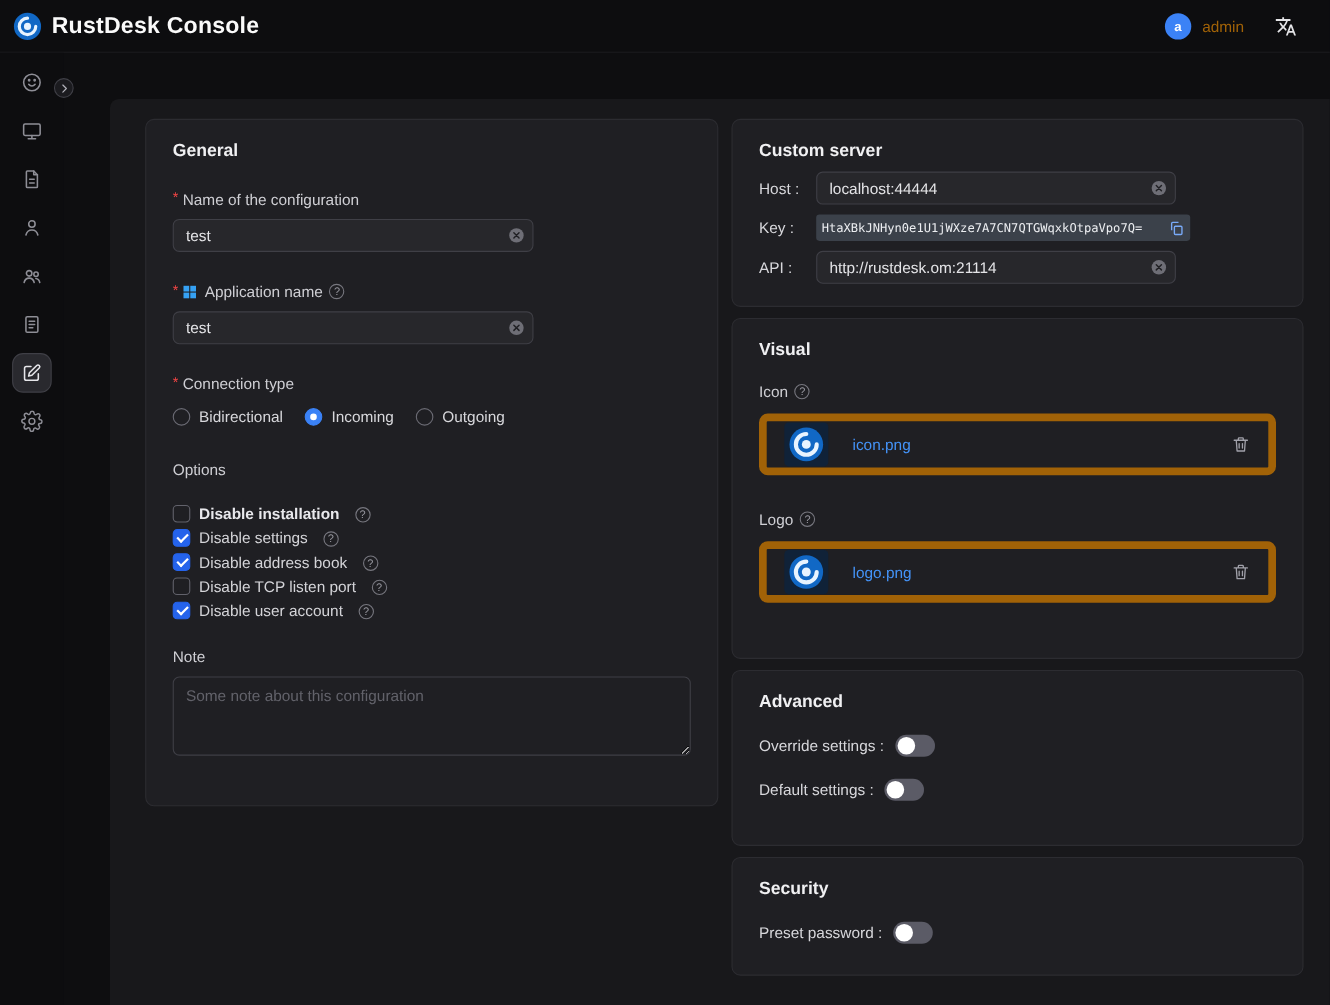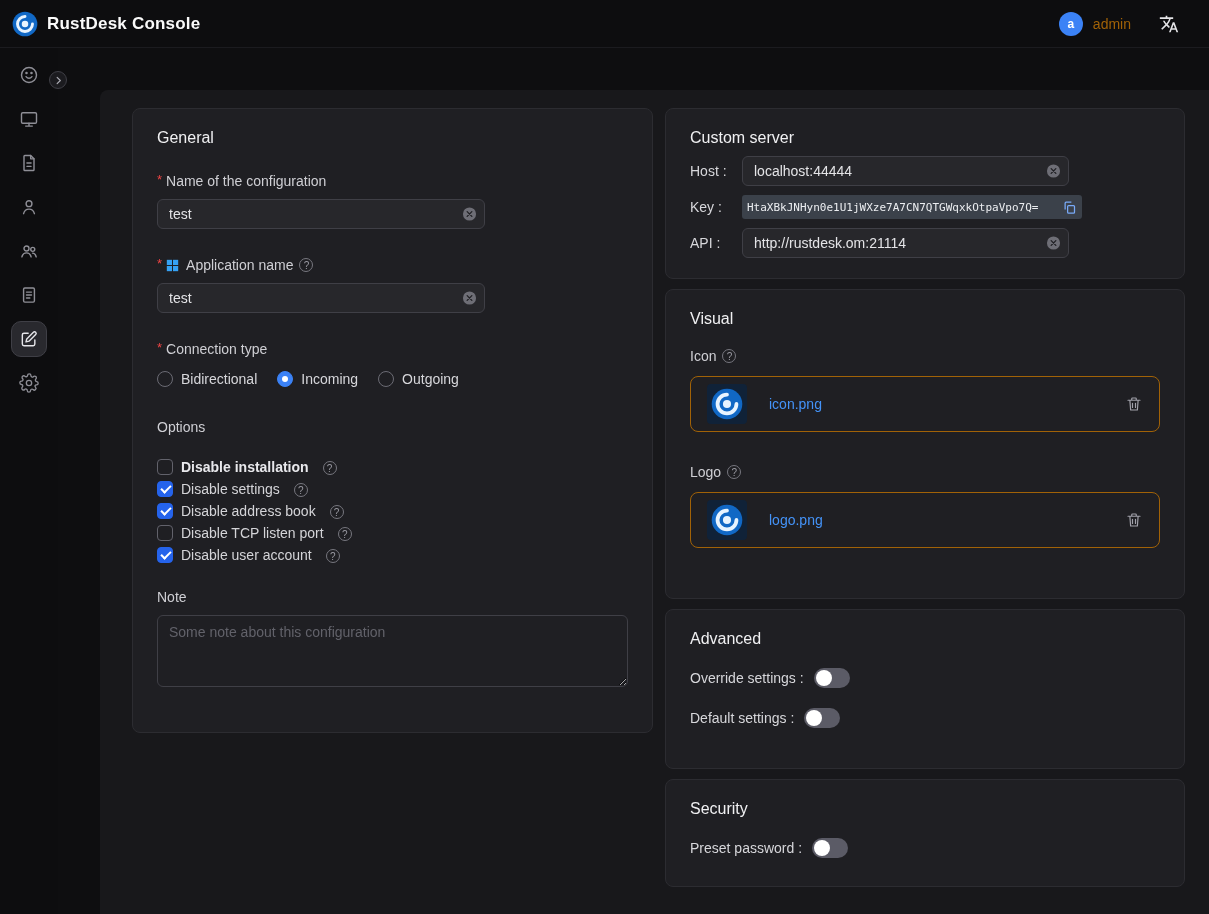--- a/index.html
+++ b/index.html
@@ -10,21 +10,21 @@
     color: #d4d4d8;
     font-size: 14px;
   }
   
   .topbar {
     height: 48px; display: flex; align-items: center; justify-content: space-between;
     padding: 0 30px 0 12px; background: #0d0d0f; border-bottom: 1px solid #1b1b1f;
   }
   .brand { display: flex; align-items: center; gap: 9px; }
   .brand-logo { width: 26px; height: 26px; display: inline-flex; }
-  .brand-title { font-size: 17px; font-weight: 700; color: #fafafa; letter-spacing: .2px; }
+  .brand-title { font-size: 21px; font-weight: 700; color: #fafafa; letter-spacing: .2px; }
   .topbar-right { display: flex; align-items: center; }
   .avatar {
     width: 24px; height: 24px; border-radius: 50%; background: #3b82f6; color: #fff;
     display: inline-flex; align-items: center; justify-content: center;
     font-size: 12px; font-weight: 600; cursor: pointer;
   }
   .username { margin-left: 10px; color: #a16207; cursor: pointer; }
   .lang-btn { margin-left: 28px; width: 20px; height: 20px; color: #e4e4e7; cursor: pointer; display: inline-flex; }
   .lang-btn svg { width: 20px; height: 20px; }
 
@@ -51,21 +51,21 @@
     border-radius: 8px 0 0 0; padding: 18px 24px 0 32px;
     display: flex; align-items: flex-start; overflow: hidden;
   }
   .col-left { width: 521px; margin-right: 12px; flex: 0 0 auto; }
   .col-right { flex: 1; display: flex; flex-direction: column; gap: 10px; }
 
   .card {
     background: #1f1f23; border: 1px solid #2c2c31; border-radius: 8px;
     padding: 20px 24px;
   }
-  .card-title { font-size: 16px; font-weight: 400; color: #f0f0f2; }
+  .card-title { font-size: 16px; font-weight: 700; color: #f0f0f2; }
 
   
   .field-label { display: flex; align-items: center; color: #cfcfd4; }
   .req { color: #ef4444; margin-right: 4px; font-size: 13px; position: relative; top: -2px; }
   .qmark {
     width: 14px; height: 14px; border: 1px solid #77777f; border-radius: 50%;
     display: inline-flex; align-items: center; justify-content: center;
     font-size: 10px; color: #9a9aa2; margin-left: 6px; cursor: pointer; flex: 0 0 auto;
   }
   .win-icon { width: 13px; height: 13px; display: inline-flex; margin-right: 7px; }
@@ -119,21 +119,21 @@
     padding: 3px 5px; height: 24px; overflow: hidden;
   }
   .key-text {
     font-family: "DejaVu Sans Mono", monospace; font-size: 11px; color: #eceef1;
     white-space: nowrap; overflow: hidden; flex: 1;
   }
   .copy-btn { width: 15px; height: 15px; color: #79aaf8; margin-left: 5px; cursor: pointer; display: inline-flex; flex: 0 0 auto; }
 
   
   .file-box {
-    margin-top: 12px; height: 56px; border: 1px solid #a16207; border-radius: 8px;
+    margin-top: 12px; height: 56px; border: 7px solid #a16207; border-radius: 8px;
     display: flex; align-items: center; padding: 0 16px; cursor: pointer;
   }
   .thumb { width: 40px; height: 40px; border-radius: 4px; background: #102238; display: flex; align-items: center; justify-content: center; flex: 0 0 auto; }
   .thumb svg { width: 36px; height: 36px; }
   .file-link { color: #4493f8; text-decoration: none; margin-left: 22px; cursor: pointer; }
   .trash-btn { margin-left: auto; width: 18px; height: 18px; color: #a1a1aa; cursor: pointer; display: inline-flex; }
 
   
   .toggle-row { display: flex; align-items: center; margin-top: 20px; color: #d7d7db; }
   .toggle { width: 36px; height: 20px; border-radius: 10px; background: #5b5b66; position: relative; cursor: pointer; display: inline-block; margin-left: 10px; flex: 0 0 auto; transition: background .15s; }

